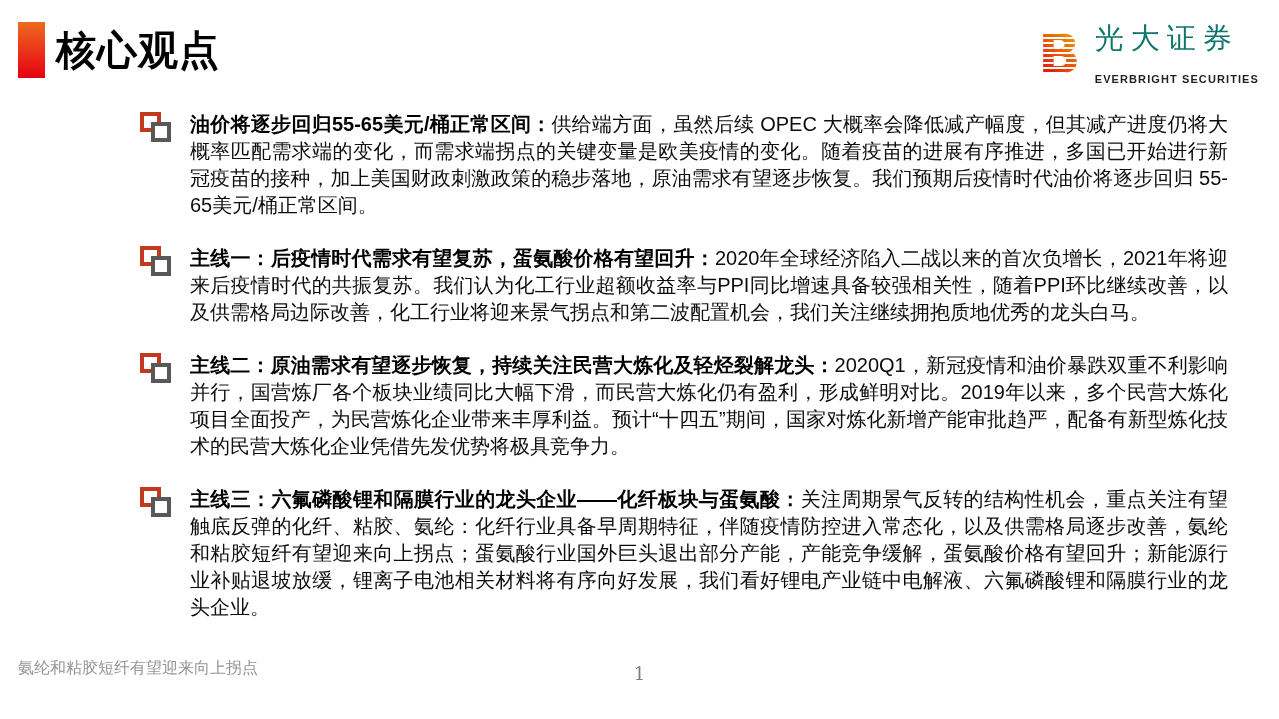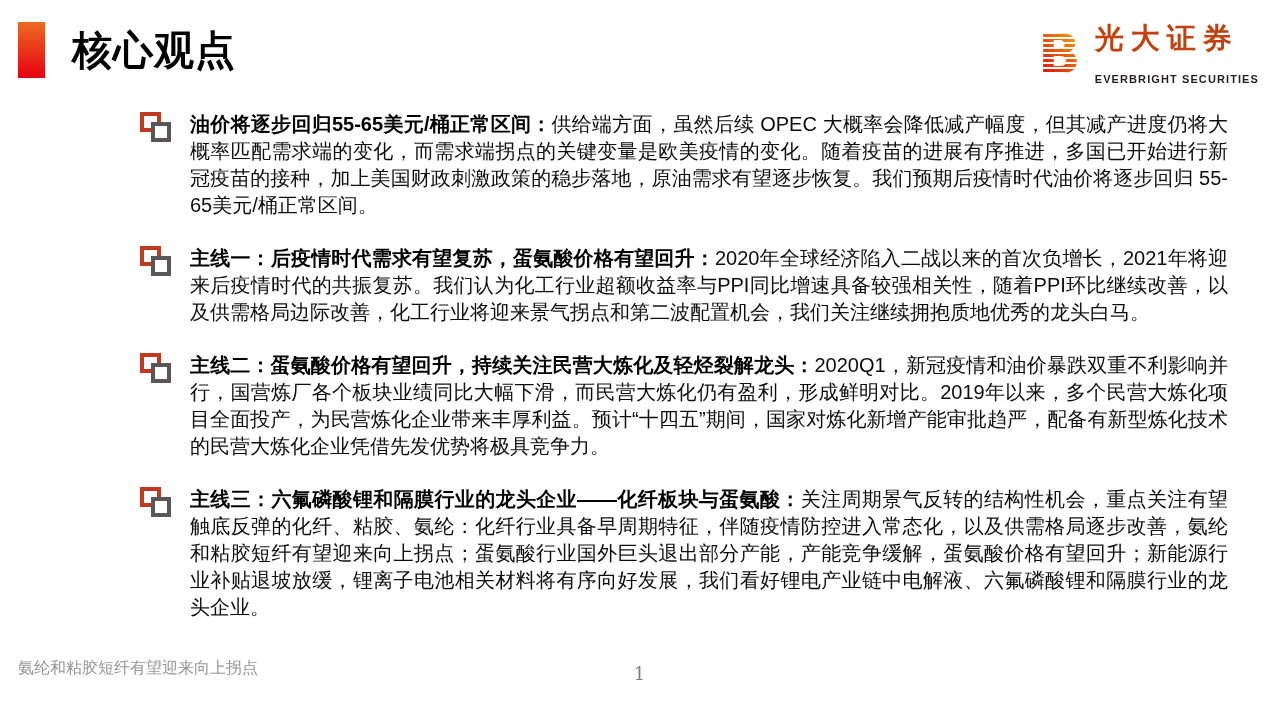--- a/index.html
+++ b/index.html
@@ -11,21 +11,21 @@
     overflow: hidden;
   }
 
   
   .accent-bar {
     position: absolute; left: 18px; top: 22px;
     width: 27px; height: 56px;
     background: linear-gradient(180deg, #ee6a21 0%, #e60012 100%);
   }
   .slide-title {
-    position: absolute; left: 72px; top: 26px;
+    position: absolute; left: 56px; top: 26px;
     font-size: 40px; font-weight: bold; color: #000000;
     letter-spacing: 1px; line-height: 48px;
   }
 
   
   .brand {
     position: absolute; top: 22px; right: 20px;
     display: flex; align-items: center;
   }
   .logo-b {
@@ -34,21 +34,21 @@
     padding-right: 14px;
     background:
       repeating-linear-gradient(to bottom, rgba(255,255,255,0) 0 3px, #ffffff 3px 5px),
       linear-gradient(225deg, #f8b62d 0%, #ef8200 35%, #e8380d 70%, #d7000f 100%);
     -webkit-background-clip: text;
     background-clip: text;
     color: transparent;
   }
   .brand-text { display: flex; flex-direction: column; }
   .brand-cn {
-    font-size: 29px; font-weight: bold; color: #c2410c;
+    font-size: 29px; font-weight: normal; color: #0f766e;
     letter-spacing: 7px; line-height: 32px; white-space: nowrap;
   }
   .brand-en {
     font-size: 11px; font-weight: bold; color: #231f20;
     letter-spacing: 1.1px; margin-top: 19px; white-space: nowrap;
   }
 
   
   .content {
     position: absolute; left: 140px; top: 104px; width: 1088px; margin-top: 7px;
@@ -124,21 +124,21 @@
       <span class="point-lead">主线一：后疫情时代需求有望复苏，蛋氨酸价格有望回升：</span><span>2020年全球经济陷入二战以来的首次负增长，2021年将迎来后疫情时代的共振复苏。我们认为化工行业超额收益率与PPI同比增速具备较强相关性，随着PPI环比继续改善，以及供需格局边际改善，化工行业将迎来景气拐点和第二波配置机会，我们关注继续拥抱质地优秀的龙头白马。</span>
     </div>
   </div>
 
   <div class="point">
     <div class="sq-icon">
       <div class="sq-red"></div>
       <div class="sq-gray"></div>
     </div>
     <div class="point-text">
-      <span class="point-lead">主线二：蛋氨酸价格有望回升，持续关注民营大炼化及轻烃裂解龙头：</span><span>2020Q1，新冠疫情和油价暴跌双重不利影响并行，国营炼厂各个板块业绩同比大幅下滑，而民营大炼化仍有盈利，形成鲜明对比。2019年以来，多个民营大炼化项目全面投产，为民营炼化企业带来丰厚利益。预计“十四五”期间，国家对炼化新增产能审批趋严，配备有新型炼化技术的民营大炼化企业凭借先发优势将极具竞争力。</span>
+      <span class="point-lead">主线二：原油需求有望逐步恢复，持续关注民营大炼化及轻烃裂解龙头：</span><span>2020Q1，新冠疫情和油价暴跌双重不利影响并行，国营炼厂各个板块业绩同比大幅下滑，而民营大炼化仍有盈利，形成鲜明对比。2019年以来，多个民营大炼化项目全面投产，为民营炼化企业带来丰厚利益。预计“十四五”期间，国家对炼化新增产能审批趋严，配备有新型炼化技术的民营大炼化企业凭借先发优势将极具竞争力。</span>
     </div>
   </div>
 
   <div class="point">
     <div class="sq-icon">
       <div class="sq-red"></div>
       <div class="sq-gray"></div>
     </div>
     <div class="point-text">
       <span class="point-lead">主线三：六氟磷酸锂和隔膜行业的龙头企业——化纤板块与蛋氨酸：</span><span>关注周期景气反转的结构性机会，重点关注有望触底反弹的化纤、粘胶、氨纶：化纤行业具备早周期特征，伴随疫情防控进入常态化，以及供需格局逐步改善，氨纶和粘胶短纤有望迎来向上拐点；蛋氨酸行业国外巨头退出部分产能，产能竞争缓解，蛋氨酸价格有望回升；新能源行业补贴退坡放缓，锂离子电池相关材料将有序向好发展，我们看好锂电产业链中电解液、六氟磷酸锂和隔膜行业的龙头企业。</span>

